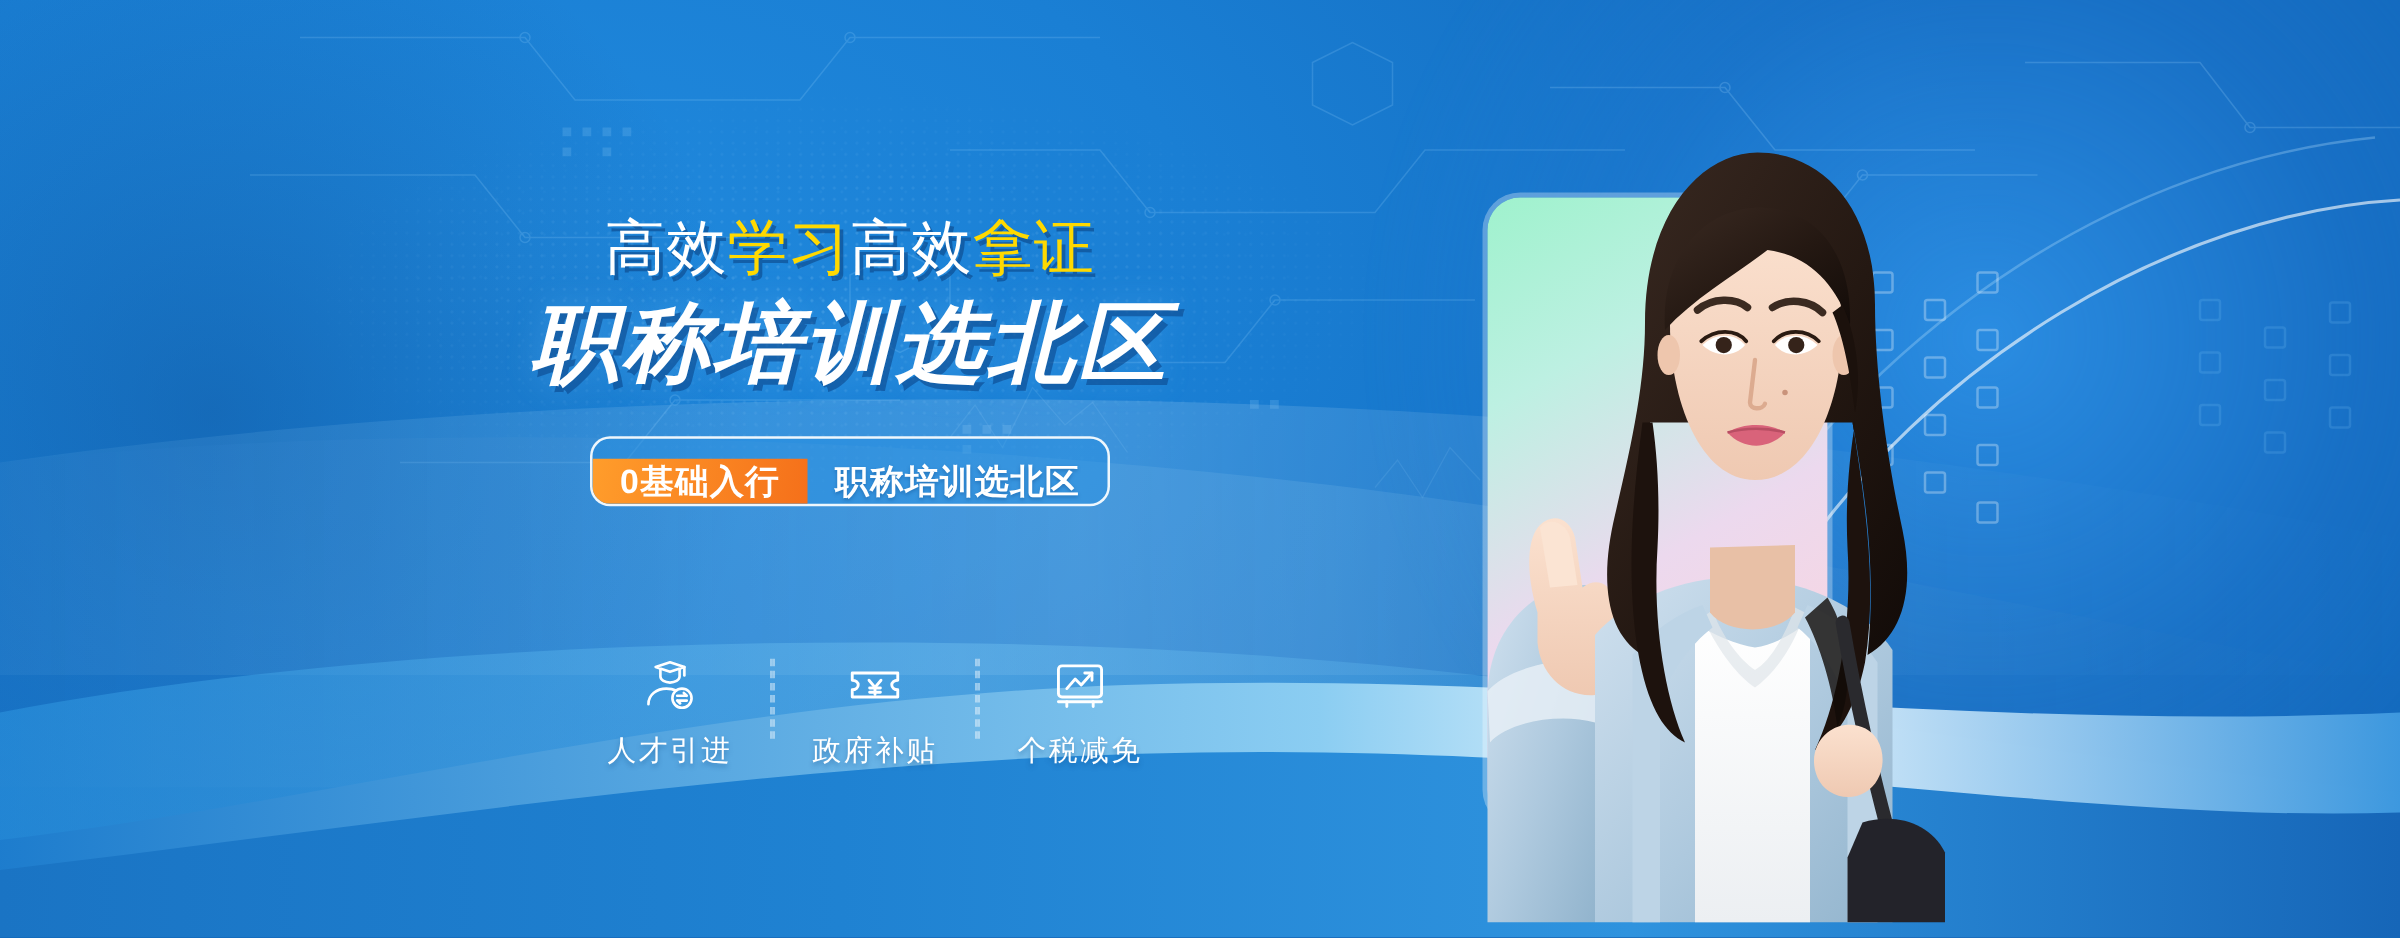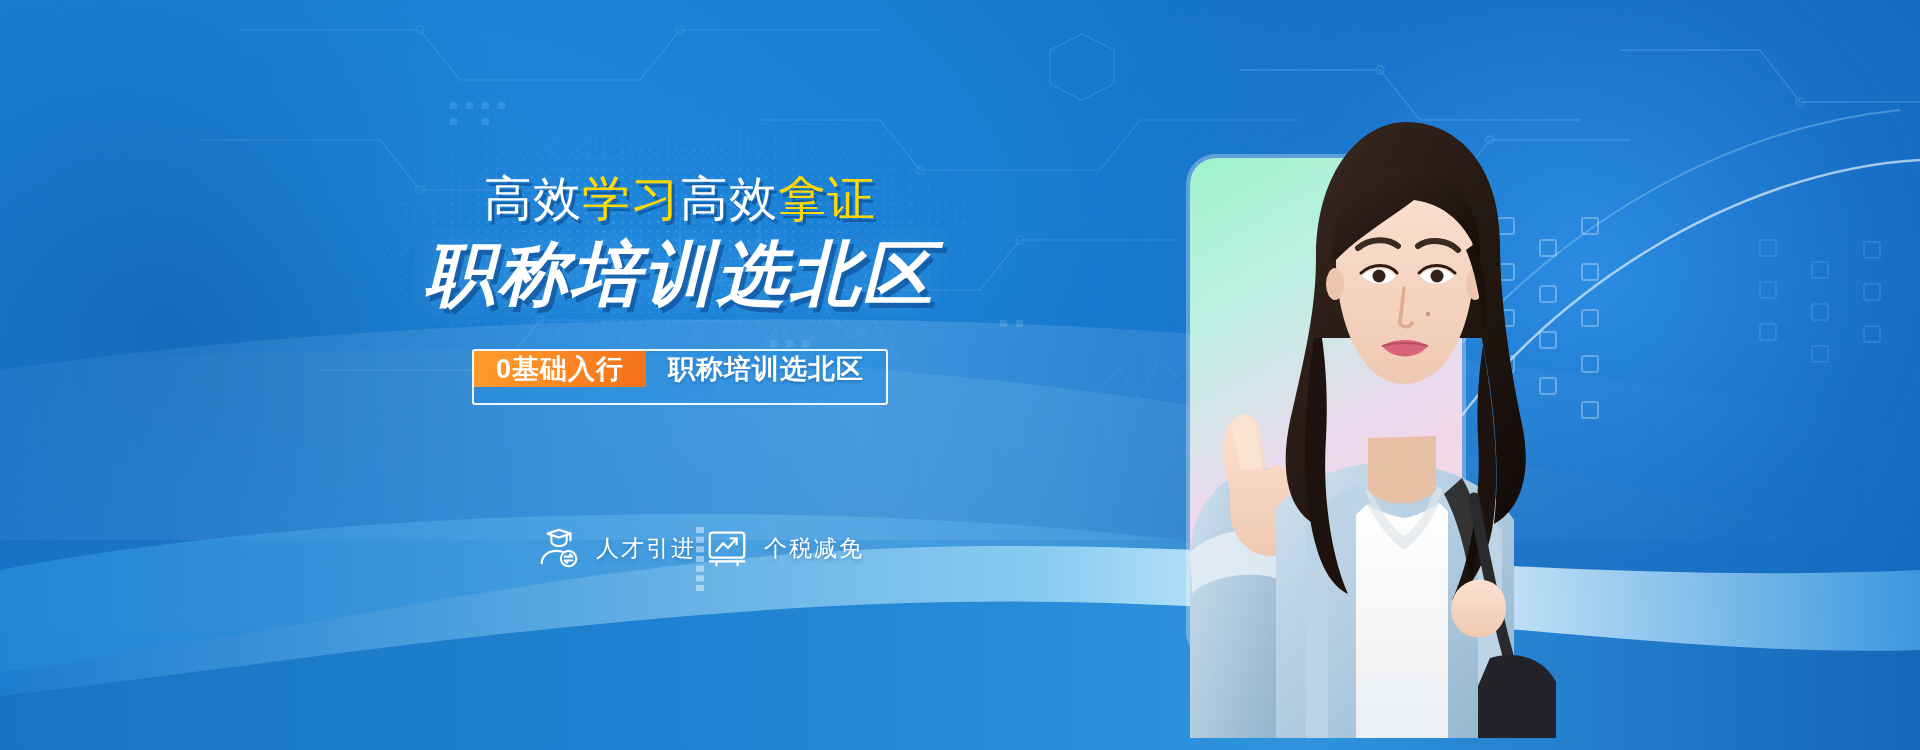--- a/index.html
+++ b/index.html
@@ -147,23 +147,23 @@
   }
 
   
   .badge-row {
     margin-top: 40px;
     display: flex;
     justify-content: center;
   }
   .badge {
     display: flex;
-    align-items: flex-start;
+    align-items: flex-end;
     height: 56px;
-    border-radius: 3px;
+    border-radius: 16px;
     overflow: hidden;
     border: 2px solid rgba(255,255,255,.92);
     background: rgba(29,140,225,.35);
   }
   .badge-left {
     display: flex; align-items: center;
     padding: 0 22px;
     background: linear-gradient(100deg, #ff9d2b 0%, #f5701a 100%);
     color: #fff;
     font-size: 27px;
@@ -187,21 +187,21 @@
     position: absolute;
     left: 300px; top: 525px;
     width: 800px;
     display: flex;
     align-items: flex-start;
     justify-content: center;
   }
   .feature {
     width: 160px;
     display: flex;
-    flex-direction: row;
+    flex-direction: column;
     align-items: center;
     gap: 14px;
   }
   .feature-icon { width: 46px; height: 46px; display: block; }
   .feature-label {
     color: #ffffff;
     font-size: 23px;
     letter-spacing: 2px;
     white-space: nowrap;
     text-shadow: 0 2px 4px rgba(8,60,120,.35);
@@ -470,20 +470,31 @@
         </g>
       </svg>
       <div class="feature-label">人才引进</div>
     </div>
 
     <div class="feature-sep"></div>
 
 
     <div class="feature-sep"></div>
 
+    <div class="feature">
+      <svg class="feature-icon" viewBox="0 0 48 48">
+        <g fill="none" stroke="#ffffff" stroke-width="2.4" stroke-linecap="round" stroke-linejoin="round">
+          <path d="M5 14 L43 14 L43 20 C40 20 38 22 38 24 C38 26 40 28 43 28 L43 34 L5 34 L5 28
+                   C8 28 10 26 10 24 C10 22 8 20 5 20 Z"></path>
+          <path d="M19 20 L24 26 L29 20"></path>
+          <path d="M19.5 26.5 L28.5 26.5 M19.5 30 L28.5 30 M24 26 L24 32"></path>
+        </g>
+      </svg>
+      <div class="feature-label">政府补贴</div>
+    </div>
 
     <div class="feature-sep"></div>
 
 
     <div class="feature-sep"></div>
 
     <div class="feature">
       <svg class="feature-icon" viewBox="0 0 48 48">
         <g fill="none" stroke="#ffffff" stroke-width="2.4" stroke-linecap="round" stroke-linejoin="round">
           <rect x="6" y="8" width="36" height="26" rx="3"></rect>

